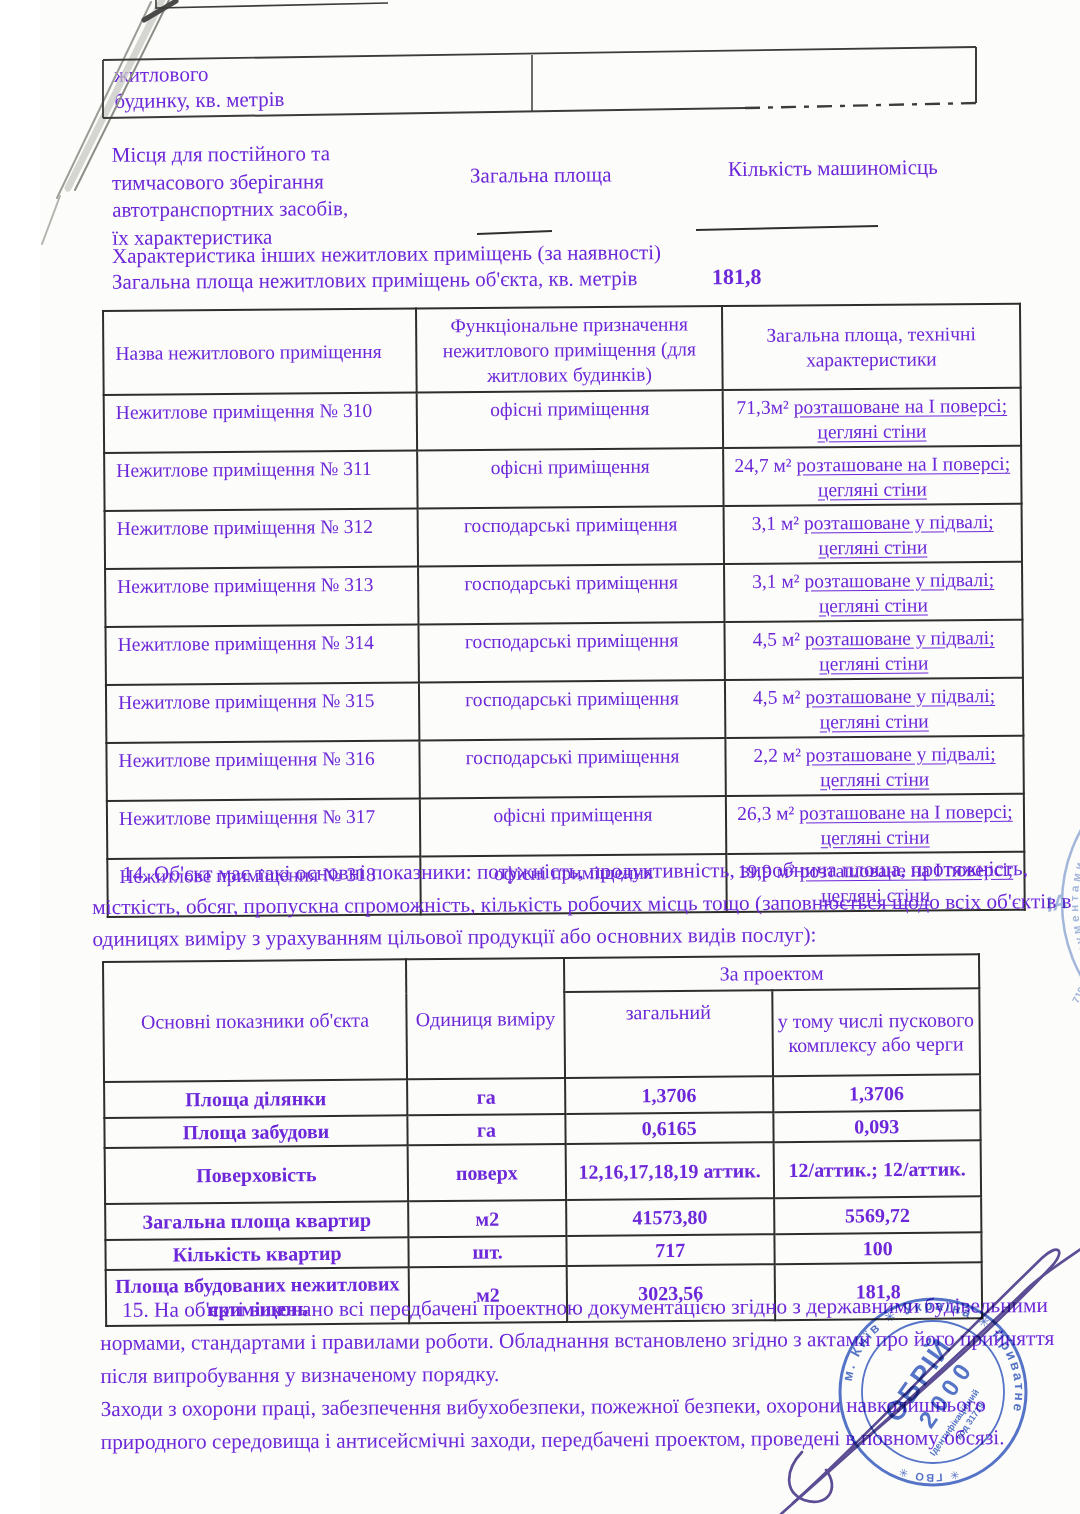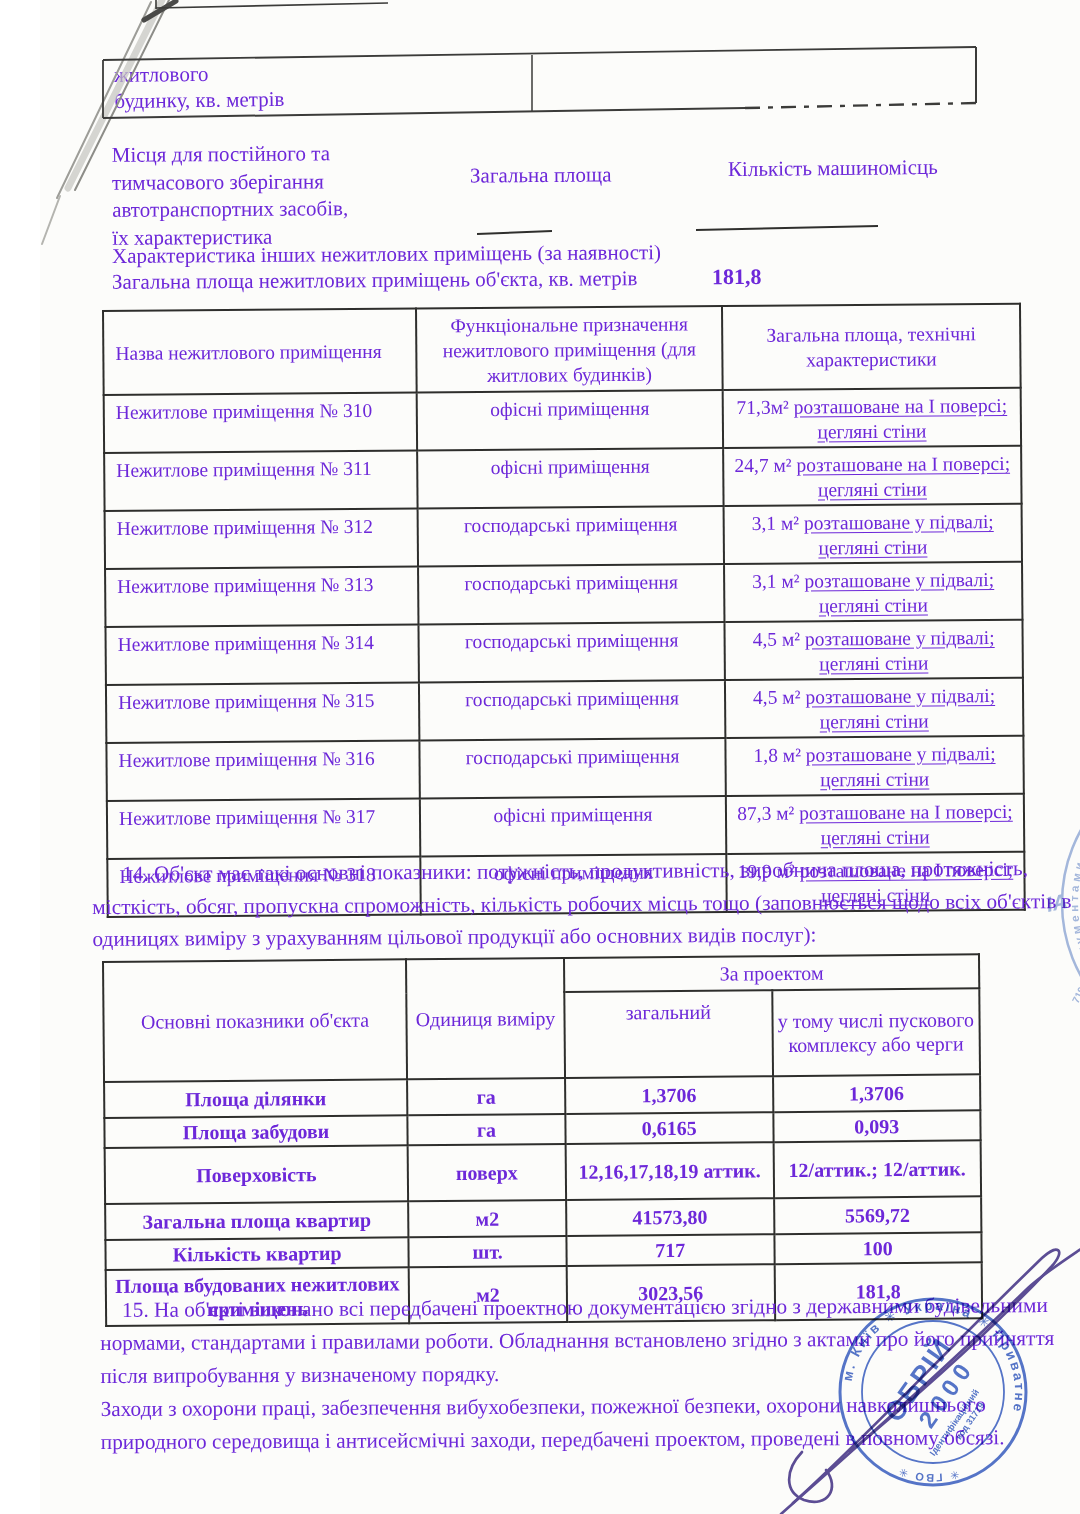--- a/index.html
+++ b/index.html
@@ -111,26 +111,26 @@
       <td class="c3"><span>4,5 м²</span> <span class="loc">розташоване у підвалі; цегляні стіни</span></td>
     </tr>
     <tr>
       <td class="c1">Нежитлове приміщення № 315</td>
       <td class="c2">господарські приміщення</td>
       <td class="c3"><span>4,5 м²</span> <span class="loc">розташоване у підвалі; цегляні стіни</span></td>
     </tr>
     <tr>
       <td class="c1">Нежитлове приміщення № 316</td>
       <td class="c2">господарські приміщення</td>
-      <td class="c3"><span>1,8 м²</span> <span class="loc">розташоване у підвалі; цегляні стіни</span></td>
+      <td class="c3"><span>2,2 м²</span> <span class="loc">розташоване у підвалі; цегляні стіни</span></td>
     </tr>
     <tr>
       <td class="c1">Нежитлове приміщення № 317</td>
       <td class="c2">офісні приміщення</td>
-      <td class="c3"><span>87,3 м²</span> <span class="loc">розташоване на І поверсі; цегляні стіни</span></td>
+      <td class="c3"><span>26,3 м²</span> <span class="loc">розташоване на І поверсі; цегляні стіни</span></td>
     </tr>
     <tr>
       <td class="c1">Нежитлове приміщення № 318</td>
       <td class="c2">офісні приміщення</td>
       <td class="c3"><span>19,9 м²</span> <span class="loc">розташоване на І поверсі; цегляні стіни</span></td>
     </tr>
   </tbody>
     </table>
 
   <div class="abs p14">14. Об'єкт має такі основні показники: потужність, продуктивність, виробнича площа, протяжність, місткість, обсяг, пропускна спроможність, кількість робочих місць тощо (заповнюється щодо всіх об'єктів в одиницях виміру з урахуванням цільової продукції або основних видів послуг):</div>

